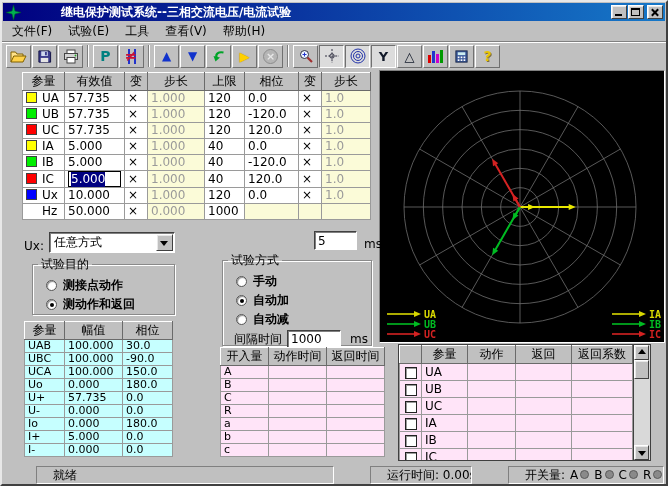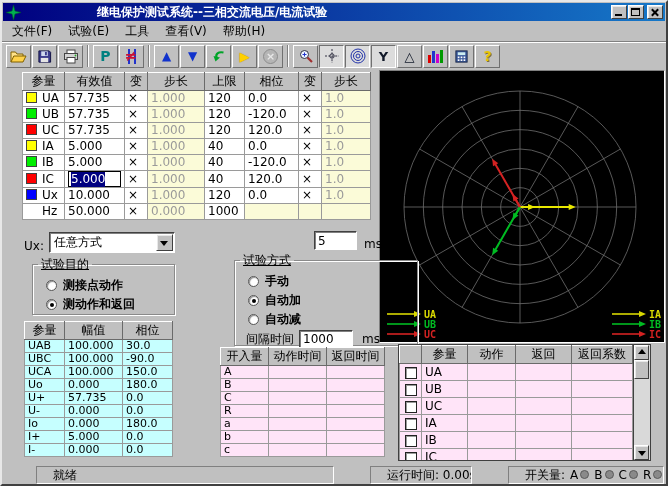--- a/index.html
+++ b/index.html
@@ -1,21 +1,21 @@
 <!DOCTYPE html>
 <html><head>
 <meta charset="utf-8">
 <style>
   html,body{margin:0;padding:0;background:#808080;font-family:"DejaVu Sans",sans-serif;}
   *{box-sizing:border-box;}
   .window{width:668px;height:486px;background:#c0c0c0;border:2px solid;border-color:#e8e8e8 #404040 #404040 #e8e8e8;position:relative;overflow:hidden;}
   
   .titlebar{height:18px;margin:1px;background:linear-gradient(90deg,#000080,#1678c8);display:flex;align-items:center;padding:0 2px;}
   .app-icon{width:15px;height:15px;margin-left:1px;flex:0 0 auto;}
-  .title-text{color:#fff;font-size:12px;font-weight:bold;margin-left:76px;white-space:nowrap;flex:1;line-height:18px;}
+  .title-text{color:#fff;font-size:12px;font-weight:bold;margin-left:40px;white-space:nowrap;flex:1;line-height:18px;}
   .win-btns{display:flex;align-items:center;}
   .wbtn{width:16px;height:14px;background:#c0c0c0;border:1px solid;border-color:#fff #404040 #404040 #fff;box-shadow:inset 1px 1px 0 #e8e8e8;position:relative;padding:0;margin-left:1px;}
   .wbtn.close{margin-left:3px;}
   .g-min{position:absolute;left:3px;bottom:2px;width:7px;height:2px;background:#000;}
   .g-max{position:absolute;left:2px;top:2px;width:9px;height:8px;border:1px solid #000;border-top-width:2px;}
   .g-x1,.g-x2{position:absolute;left:6px;top:2px;width:2px;height:9px;background:#000;}
   .g-x1{transform:rotate(45deg);} .g-x2{transform:rotate(-45deg);}
   
   .menubar{height:20px;display:flex;align-items:center;font-size:12px;border-bottom:1px solid #808080;box-shadow:0 1px 0 #fff;padding-left:2px;}
   .mitem{padding:11px 8px;}
@@ -81,23 +81,23 @@
   .combo{position:absolute;left:47px;top:162px;width:126px;height:21px;background:#fff;border:1px solid;border-color:#404040 #fff #fff #404040;box-shadow:inset 1px 1px 0 #808080;display:flex;align-items:center;}
   .cval{flex:1;padding-left:4px;font-size:12px;}
   .cbtn{width:17px;height:17px;margin:1px;background:#c0c0c0;border:1px solid;border-color:#fff #404040 #404040 #fff;box-shadow:inset 1px 1px 0 #e8e8e8;position:relative;padding:0;}
   .cbtn i{position:absolute;left:3px;top:6px;border:4px solid transparent;border-top:5px solid #000;border-bottom:none;}
   #confirm-label{left:207px;top:167px;}
   .textbox{position:absolute;background:#fff;border:1px solid;border-color:#404040 #fff #fff #404040;box-shadow:inset 1px 1px 0 #808080;font-size:12px;padding:2px 3px;white-space:nowrap;overflow:hidden;}
   #confirm-input{left:312px;top:161px;width:43px;height:19px;}
   #confirm-unit{left:362px;top:167px;}
   
   .group{position:absolute;border:1px solid #8a8a8a;box-shadow:inset 1px 1px 0 #fff,1px 1px 0 #fff;padding:0;margin:0;}
-  .group legend{font-size:12px;padding:0 3px;margin-left:5px;text-decoration:underline;}
+  .group legend{font-size:12px;padding:0 3px;margin-left:5px;}
   #purpose-group{left:30px;top:186px;width:143px;height:59px;}
-  #mode-group{left:220px;top:182px;width:184px;height:94px;margin-left:12px;}
+  #mode-group{left:220px;top:182px;width:150px;height:94px;}
   .radio-row{display:flex;align-items:center;margin:5px 0 0 13px;font-size:12px;height:14px;font-weight:bold;}
   .radio{width:11px;height:11px;border-radius:50%;background:#fff;border:1px solid #555;box-shadow:inset 1px 1px 1px #909090;position:relative;margin-right:6px;flex:0 0 auto;}
   .radio.checked::after{content:"";position:absolute;left:3px;top:3px;width:4px;height:4px;border-radius:50%;background:#000;}
   .interval-row{display:flex;align-items:center;margin:4px 0 0 11px;font-size:12px;}
   .tbox2{background:#fff;border:1px solid;border-color:#404040 #fff #fff #404040;box-shadow:inset 1px 1px 0 #808080;font-size:12px;padding:1px 3px;width:54px;height:18px;margin-left:5px;}
   .unit2{margin-left:9px;}
   
   .statusbar{height:22px;display:flex;gap:4px;padding:2px 2px 0 2px;}
   .spanel{border:1px solid;border-color:#808080 #fff #fff #808080;font-size:12px;display:flex;align-items:center;padding:0 16px;overflow:hidden;white-space:nowrap;height:18px;margin-left:32px;}
   #sp1{width:298px;} #sp2{width:102px;} #sp3{flex:1;}

